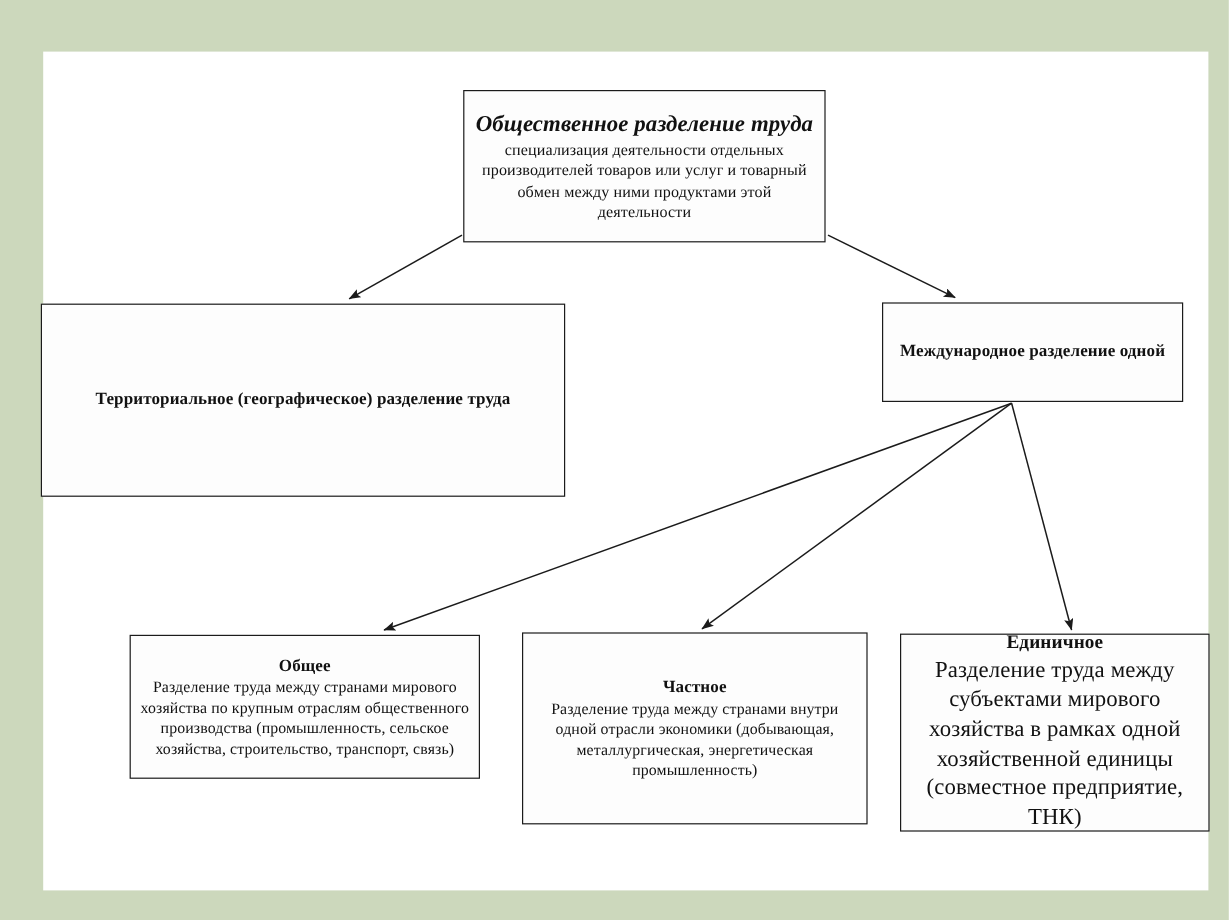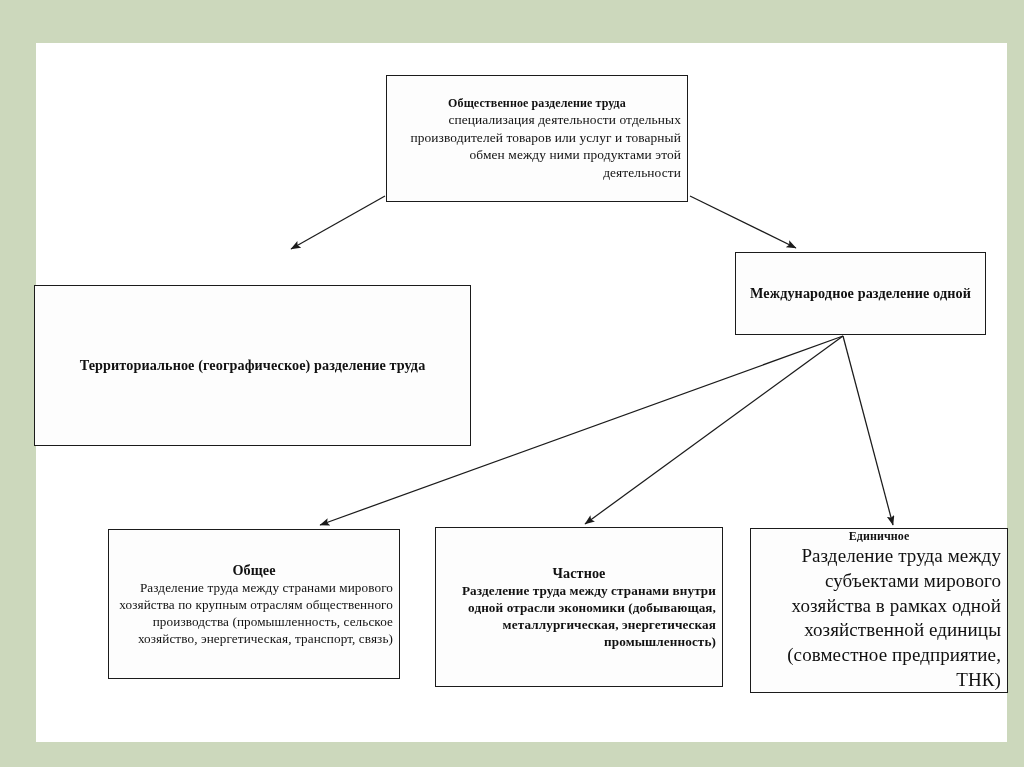--- a/index.html
+++ b/index.html
@@ -40,45 +40,44 @@
   .node .ttl{
     font-weight:bold;
     display:block;
     line-height:1.28;
     letter-spacing:.1px;
   }
   .node .bdy{
     display:block;
     line-height:1.30;
     letter-spacing:.1px;
-    text-align:right;
   }
 
   
   #n-social{left:386px;top:75px;width:302px;height:127px;}
-  #n-social .ttl{font-size:12px;}
+  #n-social .ttl{font-size:19px;font-style:italic;}
   #n-social .bdy{font-size:13.4px;}
 
-  #n-territorial{left:34px;top:253px;width:437px;height:161px;margin-top:32px;}
+  #n-territorial{left:34px;top:253px;width:437px;height:161px;}
   #n-territorial .ttl{font-size:14.2px;}
   #n-territorial .bdy{font-size:13.4px;}
 
   #n-international{left:735px;top:252px;width:251px;height:83px;}
   #n-international .ttl{font-size:14.2px;line-height:1.45;}
 
-  #n-general{left:108px;top:529px;width:292px;height:150px;}
+  #n-general{left:108px;top:529px;width:292px;height:120px;}
   #n-general .ttl{font-size:14.2px;}
   #n-general .bdy{font-size:13.2px;}
 
   #n-private{left:435px;top:527px;width:288px;height:160px;}
   #n-private .ttl{font-size:14.2px;font-family:Liberation Serif, serif;}
-  #n-private .bdy{font-size:13.2px;font-weight:bold;}
+  #n-private .bdy{font-size:13.2px;}
 
   #n-single{left:750px;top:528px;width:258px;height:165px;}
-  #n-single .ttl{font-size:12px;}
+  #n-single .ttl{font-size:16px;}
   #n-single .bdy{font-size:19px;}
 </style>
 </head>
 <body style="background: rgb(204, 216, 188);">
 
 <div id="stage">
 
   <div id="canvas" style="background: rgb(255, 255, 255);"></div>
 
   <svg id="edges" viewBox="0 0 1024 767" width="1024" height="767">
@@ -107,21 +106,21 @@
   <div class="node" id="n-territorial">
     <span class="ttl">Территориальное (географическое) разделение труда</span>
   </div>
 
   <div class="node" id="n-international">
     <span class="ttl">Международное разделение одной</span>
   </div>
 
   <div class="node" id="n-general">
     <span class="ttl">Общее</span>
-    <span class="bdy">Разделение труда между странами мирового хозяйства по крупным отраслям общественного производства (промышленность, сельское хозяйство, энергетическая, транспорт, связь)</span>
+    <span class="bdy">Разделение труда между странами мирового хозяйства по крупным отраслям общественного производства (промышленность, сельское хозяйства, строительство, транспорт, связь)</span>
   </div>
 
   <div class="node" id="n-private">
     <span class="ttl">Частное</span>
     <span class="bdy">Разделение труда между странами внутри одной отрасли экономики (добывающая, металлургическая, энергетическая промышленность)</span>
   </div>
 
   <div class="node" id="n-single">
     <span class="ttl">Единичное</span>
     <span class="bdy">Разделение труда между субъектами мирового хозяйства в рамках одной хозяйственной единицы (совместное предприятие, ТНК)</span>

